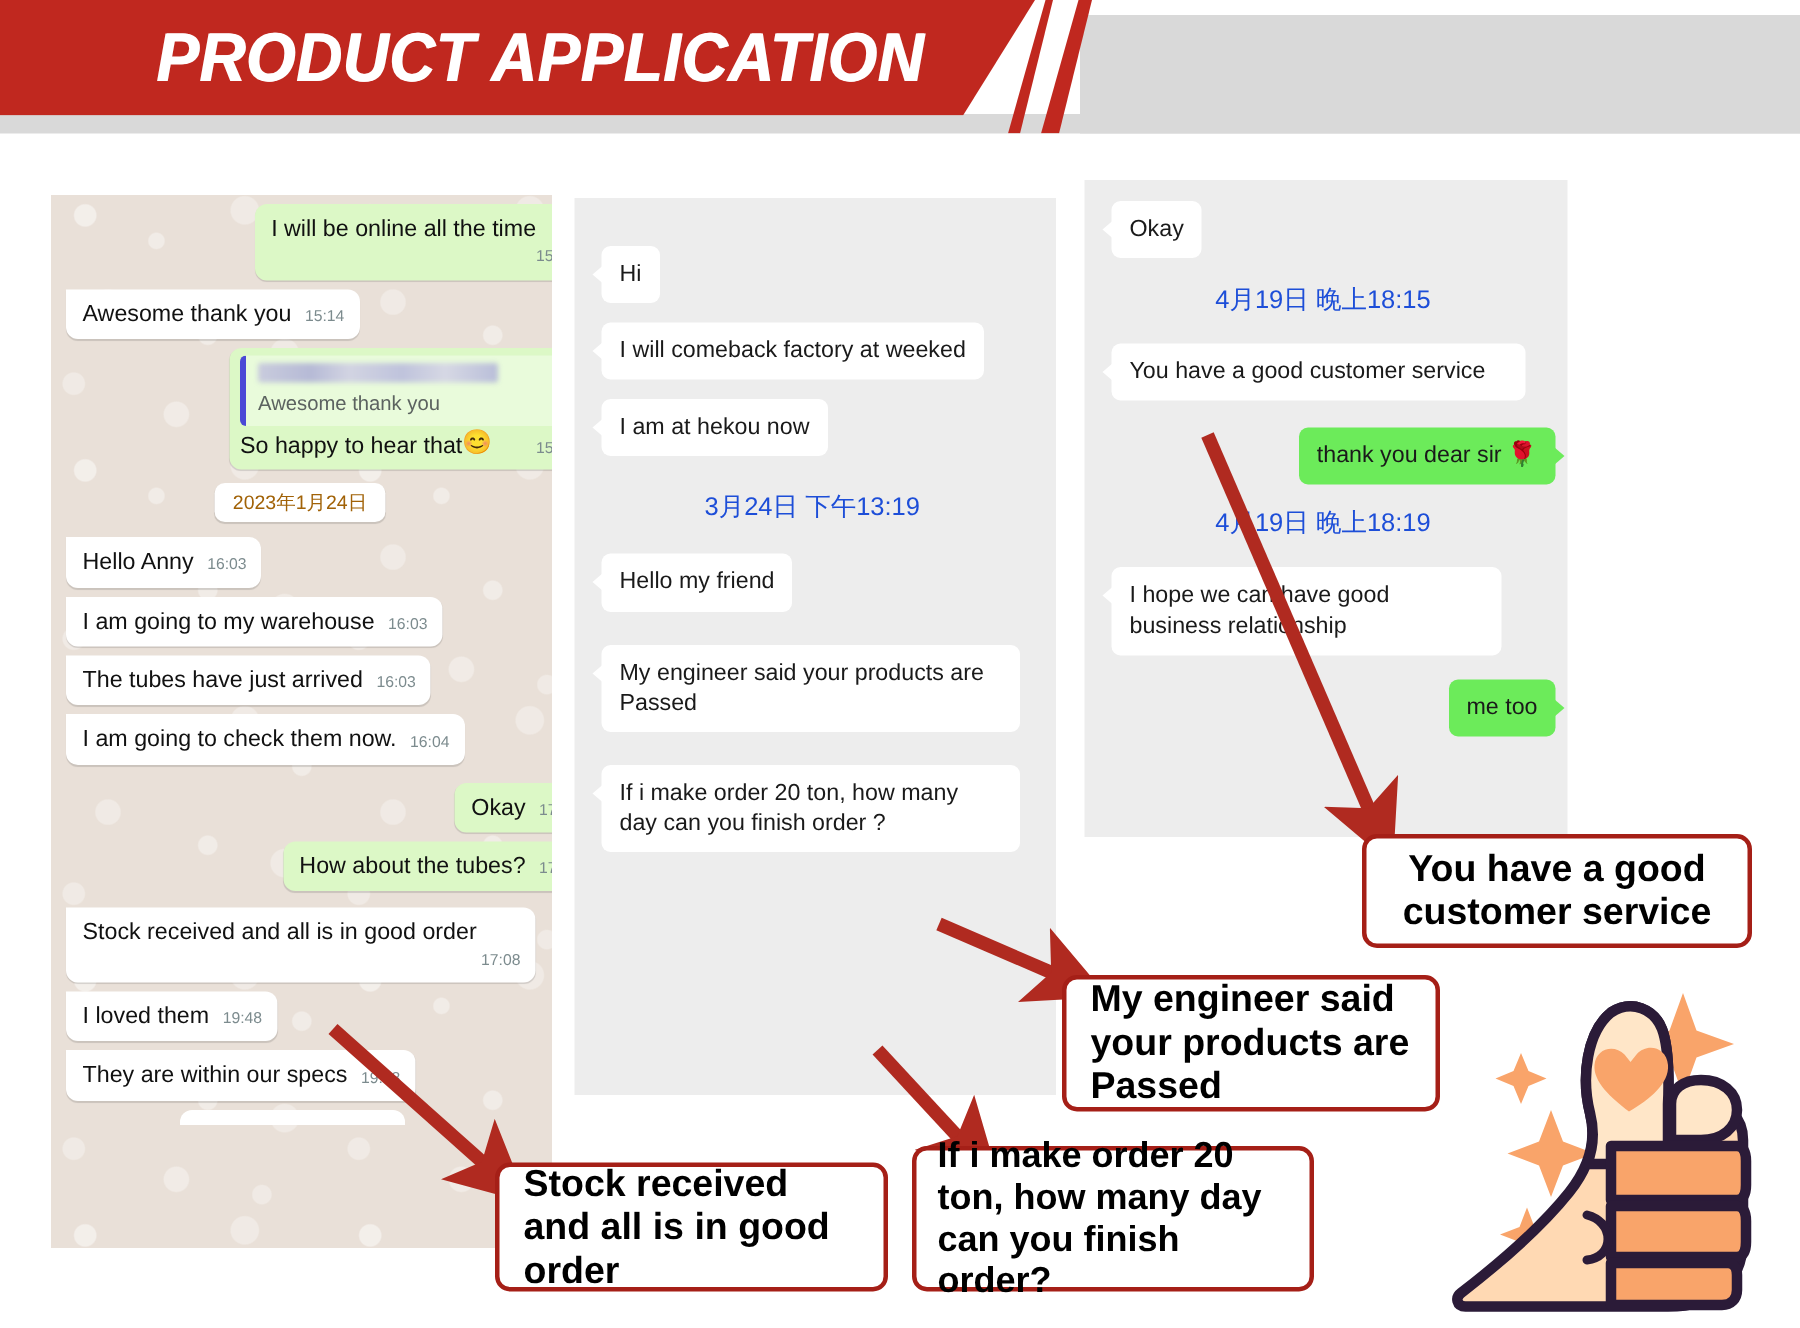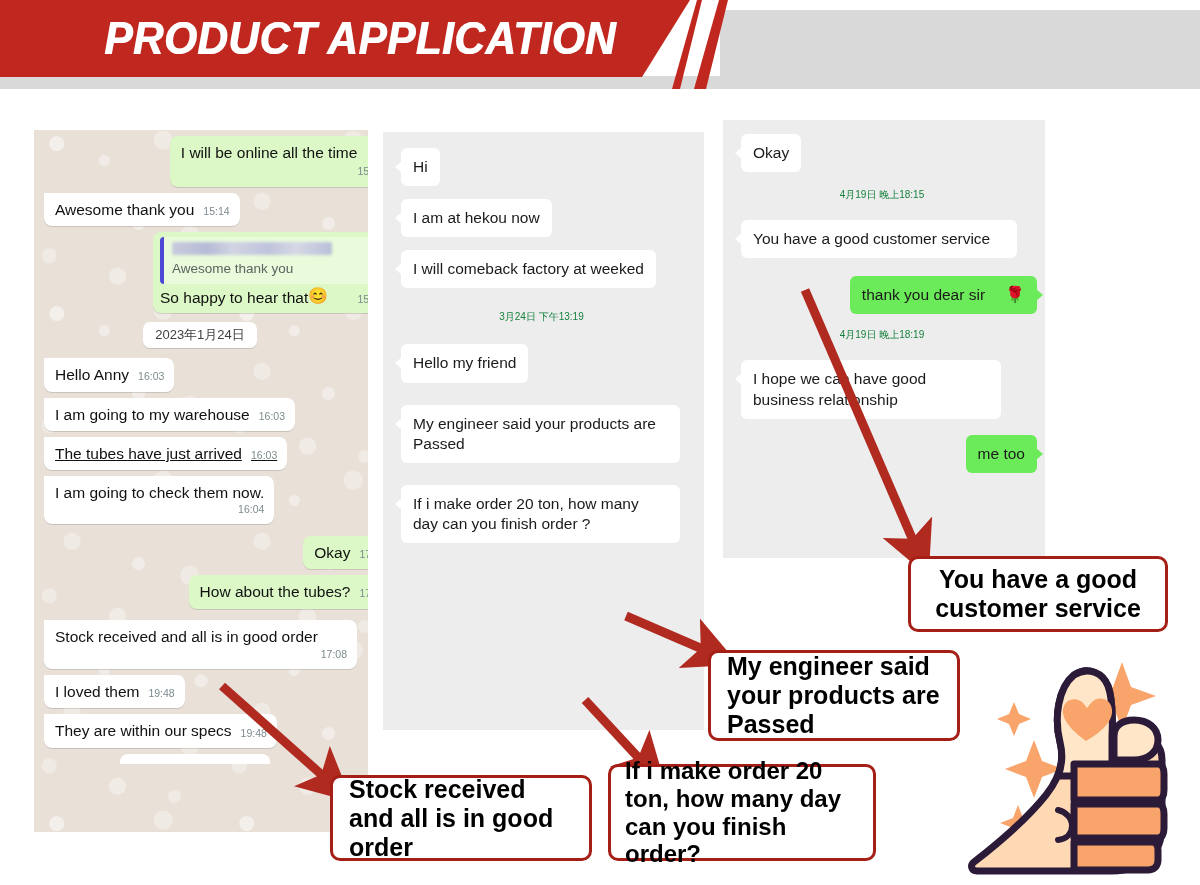--- a/index.html
+++ b/index.html
@@ -73,21 +73,21 @@
     max-width:300px;
     display:flex;align-items:flex-end;flex-wrap:wrap;
   }
   .wa-bub.in{background:#ffffff;border-top-left-radius:0;}
   .wa-bub.out{background:#dcf8c6;border-top-right-radius:0;}
   .wa-time{font-size:10.5px;color:#7c8b8e;margin-left:9px;white-space:nowrap;align-self:flex-end;padding-bottom:1px;}
   .wa-date{
     display:flex;justify-content:center;margin:9px 0 10px 0;
   }
   .wa-date span{
-    background:#ffffff;border-radius:7px;padding:4px 12px;font-size:13px;color:#404040;
+    background:#ffffff;border-radius:7px;padding:4px 12px;font-size:13px;color:#a16207;
     box-shadow:0 1px 0.5px rgba(0,0,0,.13);
   }
   .wa-quote{
     background:rgba(255,255,255,.38);
     border-left:4px solid #4b49d6;
     border-radius:4px;
     padding:5px 8px 6px 8px;
     margin:0 0 4px 0;
     width:100%;
     box-sizing:border-box;
@@ -117,21 +117,21 @@
     content:"";position:absolute;left:-6px;top:13px;
     border-top:6px solid transparent;border-bottom:6px solid transparent;
     border-right:7px solid #ffffff;
   }
   .wc-bub.out:after{
     content:"";position:absolute;right:-6px;top:13px;
     border-top:6px solid transparent;border-bottom:6px solid transparent;
     border-left:7px solid #6ceb5a;
   }
   .wc-date{display:flex;justify-content:center;margin:6px 0 16px 0;}
-  .wc-date span{font-size:10px;color:#15803d;}
+  .wc-date span{font-size:17px;color:#1d4ed8;}
 
   
   .callout{
     position:absolute;background:#ffffff;border:3px solid #a51f17;border-radius:10px;
     color:#000;line-height:1.16;font-weight:600;
     display:flex;align-items:center;
     box-sizing:border-box;
     font-family:"Liberation Sans",sans-serif;
   }
   #callout-stock{left:330px;top:775px;width:262px;height:86px;font-size:25px;padding:6px 16px;}
@@ -201,28 +201,28 @@
     </div>
 
     <div class="wa-row left">
       <div class="wa-bub in" style="margin-left:4px;">
         <span>I am going to my warehouse</span>
         <span class="wa-time">16:03</span>
       </div>
     </div>
 
     <div class="wa-row left">
-      <div class="wa-bub in" style="margin-left:4px;text-decoration:underline;">
+      <div class="wa-bub in" style="margin-left:4px;">
         <span>The tubes have just arrived</span>
         <span class="wa-time">16:03</span>
       </div>
     </div>
 
     <div class="wa-row left">
-      <div class="wa-bub in" style="margin-left:4px;flex-direction:column;">
+      <div class="wa-bub in" style="margin-left:4px;">
         <span>I am going to check them now.</span>
         <span class="wa-time">16:04</span>
       </div>
     </div>
 
     <div class="wa-row right" style="margin-top:12px;">
       <div class="wa-bub out" style="margin-right:-24px;">
         <span>Okay</span>
         <span class="wa-time">17:</span>
       </div>
@@ -257,29 +257,29 @@
     </div>
 
     <div class="wa-row left">
       <div class="wa-bub in" style="margin-left:80px;width:150px;height:10px;padding:0;box-shadow:none;border-radius:8px 8px 0 0;"></div>
     </div>
 
   </div>
 </div>
 
 <div class="panel" id="panel-mid">
-  <div style="padding:16px 14px 0 10px;">
+  <div style="padding:32px 14px 0 10px;">
     <div class="wc-row left">
       <div class="wc-bub in"><span>Hi</span></div>
     </div>
     <div class="wc-row left">
+      <div class="wc-bub in" style="max-width:288px;"><span>I will comeback factory at weeked</span></div>
+    </div>
+    <div class="wc-row left">
       <div class="wc-bub in"><span>I am at hekou now</span></div>
-    </div>
-    <div class="wc-row left">
-      <div class="wc-bub in" style="max-width:288px;"><span>I will comeback factory at weeked</span></div>
     </div>
     <div class="wc-date" style="margin:22px 0 20px 0;">
       <span>3月24日 下午13:19</span>
     </div>
     <div class="wc-row left">
       <div class="wc-bub in"><span>Hello my friend</span></div>
     </div>
     <div class="wc-row left" style="margin-top:22px;">
       <div class="wc-bub in" style="width:278px;"><span>My engineer said your products are Passed</span></div>
     </div>
@@ -294,21 +294,21 @@
     <div class="wc-row left">
       <div class="wc-bub in"><span>Okay</span></div>
     </div>
     <div class="wc-date" style="margin:16px 0 18px 0;">
       <span>4月19日 晚上18:15</span>
     </div>
     <div class="wc-row left">
       <div class="wc-bub in" style="width:252px;"><span>You have a good customer service</span></div>
     </div>
     <div class="wc-row right" style="margin-top:18px;">
-      <div class="wc-bub out" style="margin-right:-6px;display:flex;align-items:center;gap:20px;">
+      <div class="wc-bub out" style="margin-right:-6px;display:flex;align-items:center;gap:4px;">
         <span>thank you dear sir</span>
         <span class="emoji">🌹</span>
       </div>
     </div>
     <div class="wc-date" style="margin:14px 0 18px 0;">
       <span>4月19日 晚上18:19</span>
     </div>
     <div class="wc-row left">
       <div class="wc-bub in" style="width:236px;"><span>I hope we can have good business relationship</span></div>
     </div>

